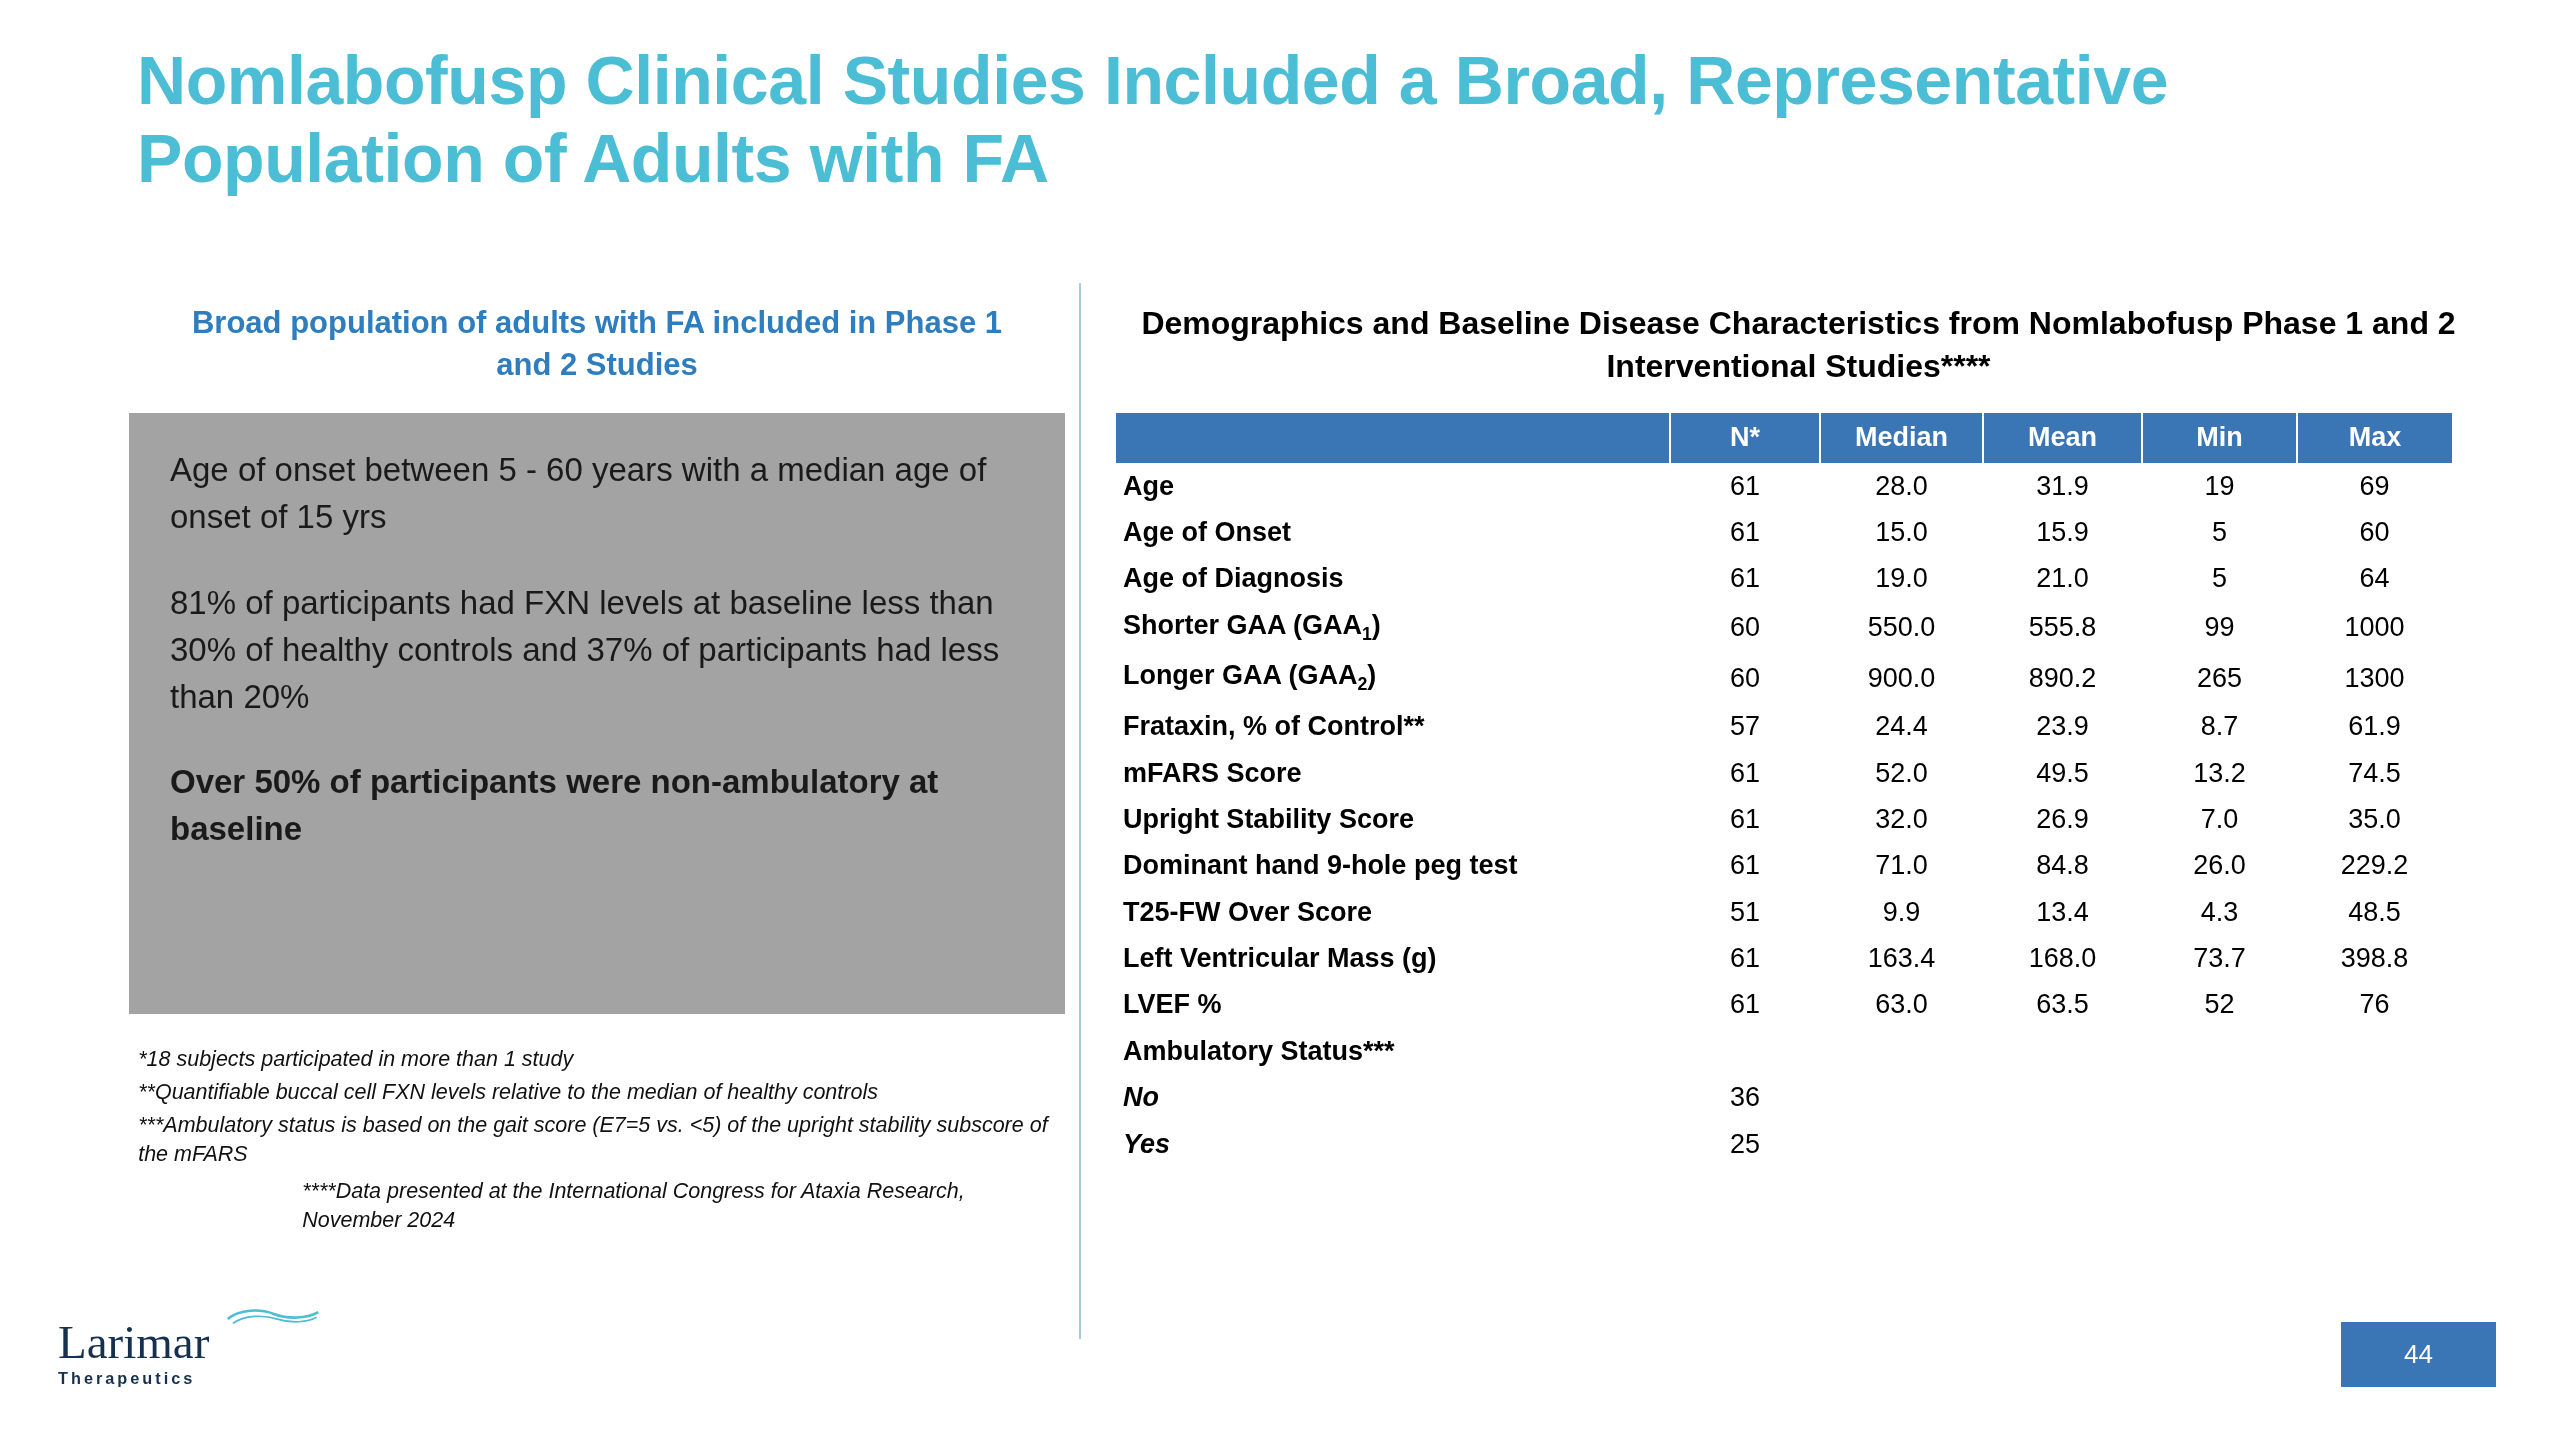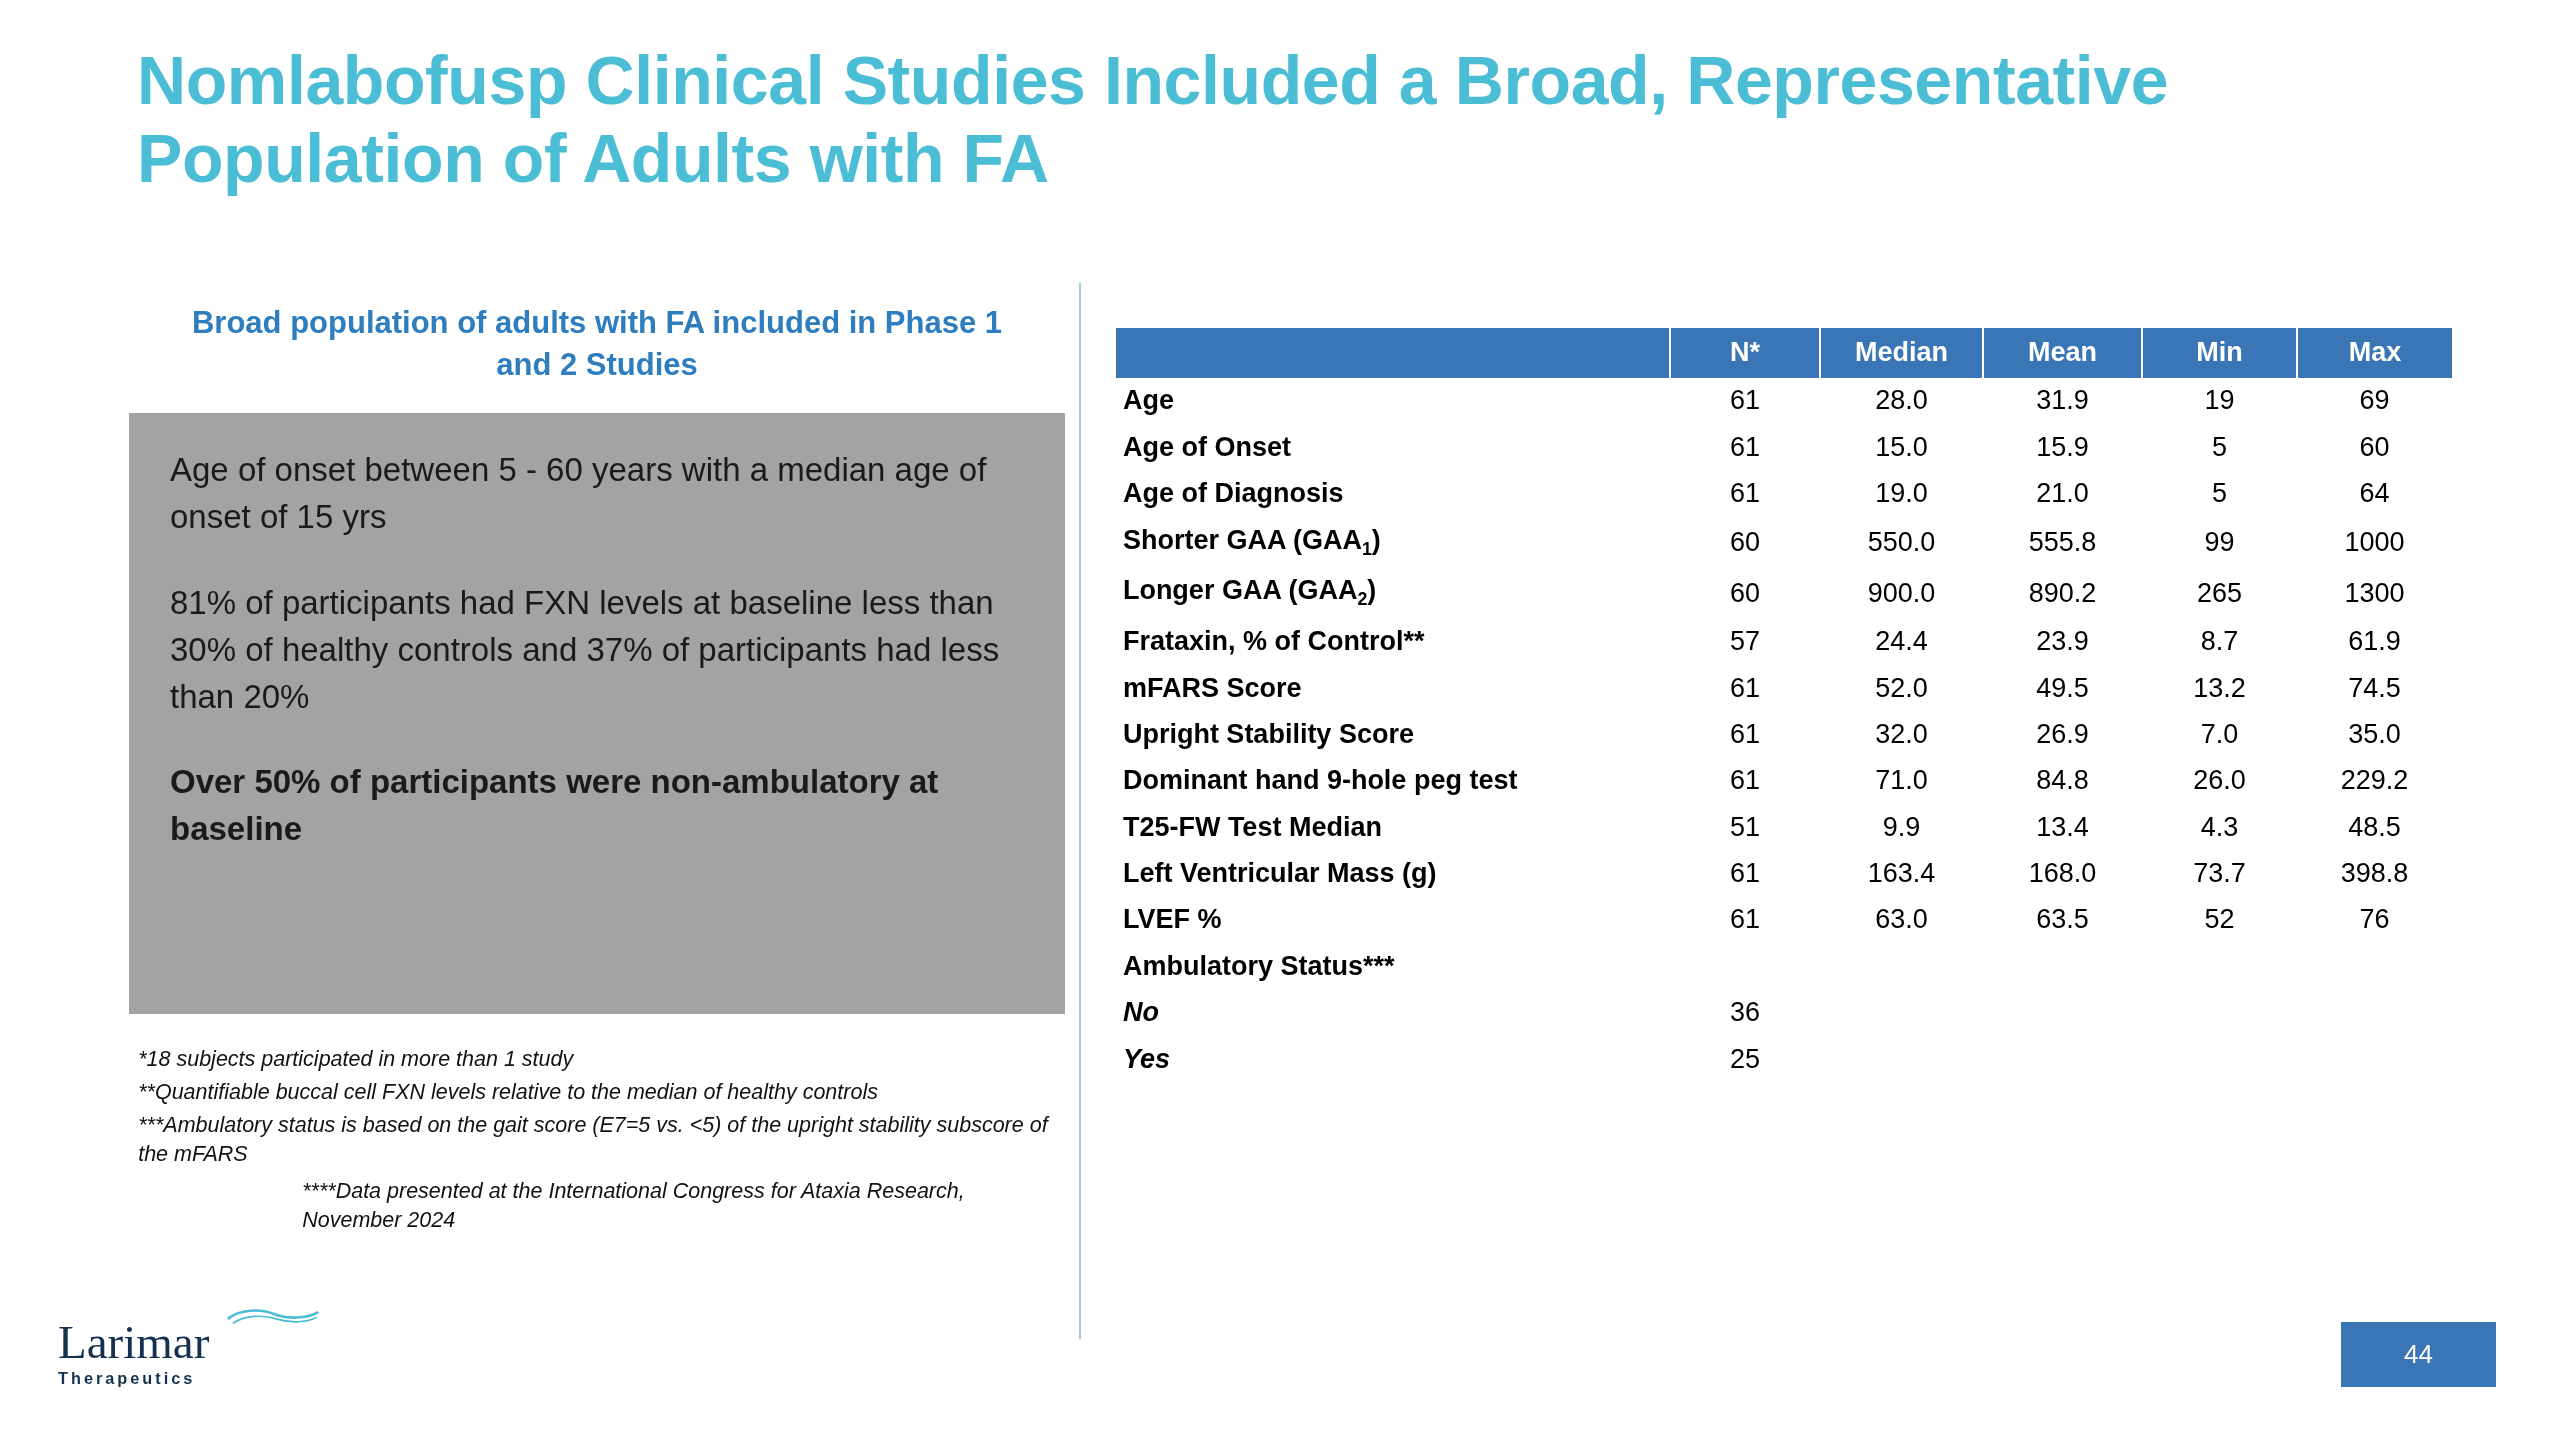--- a/index.html
+++ b/index.html
@@ -191,20 +191,21 @@
     <p class="footnote">*18 subjects participated in more than 1 study</p>
     <p class="footnote">**Quantifiable buccal cell FXN levels relative to the median of healthy controls</p>
     <p class="footnote">***Ambulatory status is based on the gait score (E7=5 vs. &lt;5) of the upright stability subscore of the mFARS</p>
     <p class="footnote" style="margin-left:168px;margin-top:8.6px;">****Data presented at the International Congress for Ataxia Research, November 2024</p>
   </div>
 </div>
 
 <div id="divider"></div>
 
 <div id="right-col">
+  <div id="table-heading">Demographics and Baseline Disease Characteristics from Nomlabofusp Phase 1 and 2 Interventional Studies****</div>
   <table class="data-table">
     <colgroup>
       <col style="width:554px">
       <col style="width:150px">
       <col style="width:163px">
       <col style="width:159px">
       <col style="width:155px">
       <col style="width:155px">
     </colgroup>
     <thead>
@@ -284,21 +285,21 @@
         </tr>
         <tr>
           <td class="label">Dominant hand 9-hole peg test</td>
           <td>61</td>
           <td>71.0</td>
           <td>84.8</td>
           <td>26.0</td>
           <td>229.2</td>
         </tr>
         <tr>
-          <td class="label">T25-FW Test Median</td>
+          <td class="label">T25-FW Over Score</td>
           <td>51</td>
           <td>9.9</td>
           <td>13.4</td>
           <td>4.3</td>
           <td>48.5</td>
         </tr>
         <tr>
           <td class="label">Left Ventricular Mass (g)</td>
           <td>61</td>
           <td>163.4</td>

